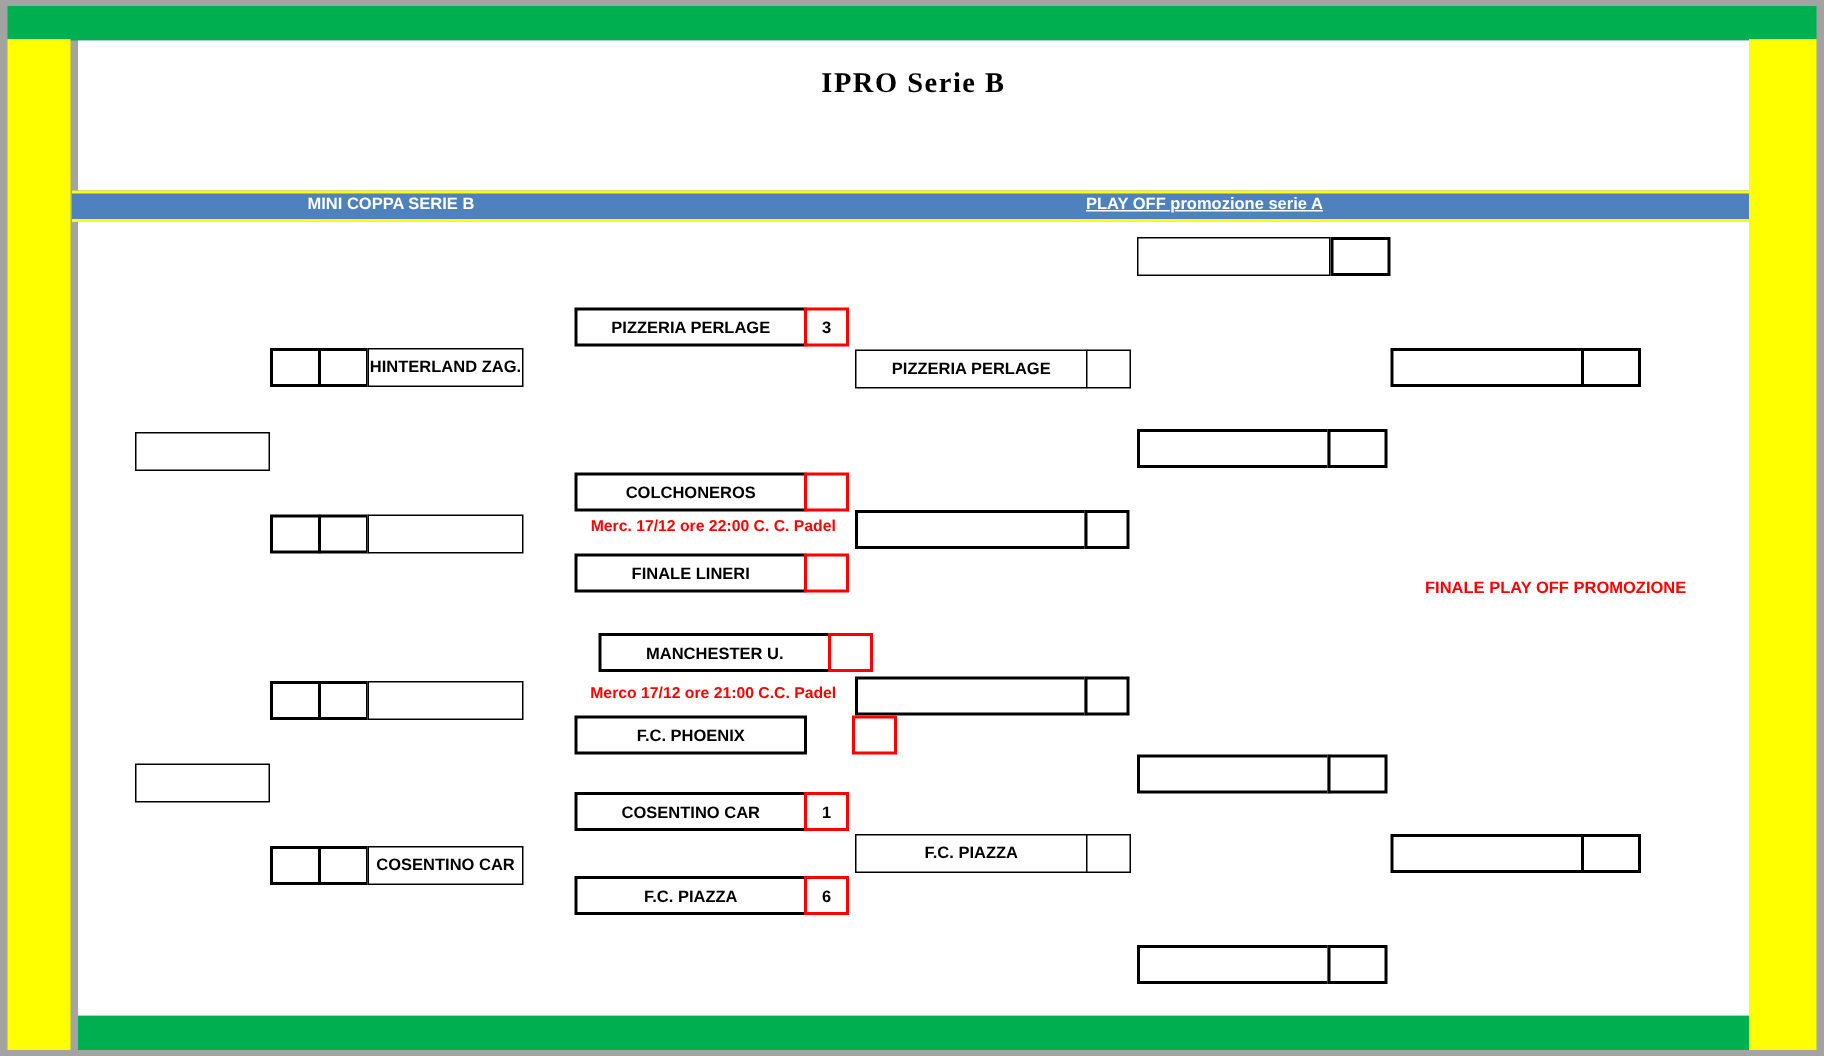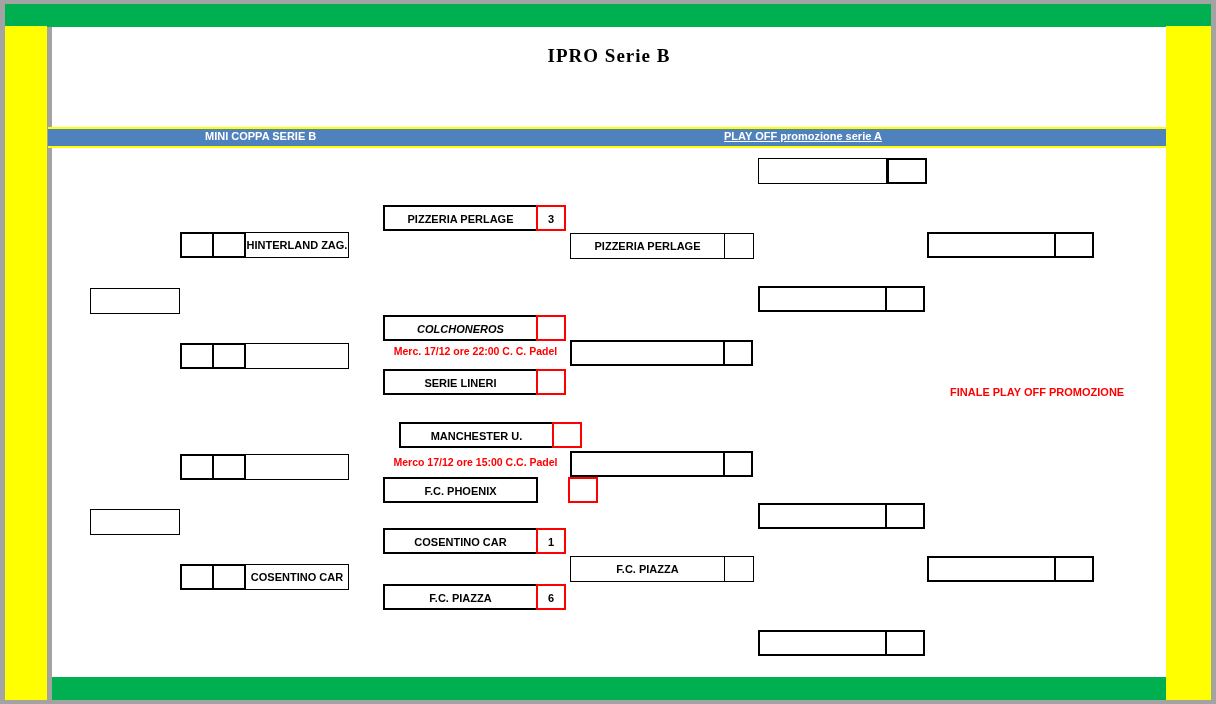--- a/index.html
+++ b/index.html
@@ -192,39 +192,39 @@
 
     <div class="mrow" style="left:331px; top:178px;">
       <div class="cell name" style="width:155px;">PIZZERIA PERLAGE</div>
       <div class="cell score-red" style="width:30px;">3</div>
     </div>
     <div class="mrow" style="left:518px; top:206px;">
       <div class="cell thin" style="width:155px;">PIZZERIA PERLAGE</div>
       <div class="cell thin-score" style="width:30px;"></div>
     </div>
 
-    <div class="mrow" style="left:331px; top:288px;font-style:italic;">
+    <div class="mrow" style="left:331px; top:288px;">
       <div class="cell name" style="width:155px;">COLCHONEROS</div>
       <div class="cell score-red" style="width:30px;"></div>
     </div>
     <div class="datelabel" style="left:331px; top:314px; width:185px;">Merc. 17/12 ore 22:00 C. C. Padel</div>
     <div class="mrow" style="left:331px; top:342px;">
-      <div class="cell name" style="width:155px;">SERIE LINERI</div>
+      <div class="cell name" style="width:155px;">FINALE LINERI</div>
       <div class="cell score-red" style="width:30px;"></div>
     </div>
     <div class="mrow" style="left:518px; top:313px;">
       <div class="cell name" style="width:155px;"></div>
       <div class="cell score-black" style="width:30px;"></div>
     </div>
 
     <div class="mrow" style="left:347px; top:395px;">
       <div class="cell name" style="width:155px;">MANCHESTER U.</div>
       <div class="cell score-red" style="width:30px;"></div>
     </div>
-    <div class="datelabel" style="left:331px; top:425px; width:185px;">Merco 17/12 ore 15:00 C.C. Padel</div>
+    <div class="datelabel" style="left:331px; top:425px; width:185px;">Merco 17/12 ore 21:00 C.C. Padel</div>
     <div class="mrow" style="left:331px; top:450px;gap:32px;">
       <div class="cell name" style="width:155px;">F.C. PHOENIX</div>
       <div class="cell score-red" style="width:30px;"></div>
     </div>
     <div class="mrow" style="left:518px; top:424px;">
       <div class="cell name" style="width:155px;"></div>
       <div class="cell score-black" style="width:30px;"></div>
     </div>
 
     <div class="mrow" style="left:331px; top:501px;">

